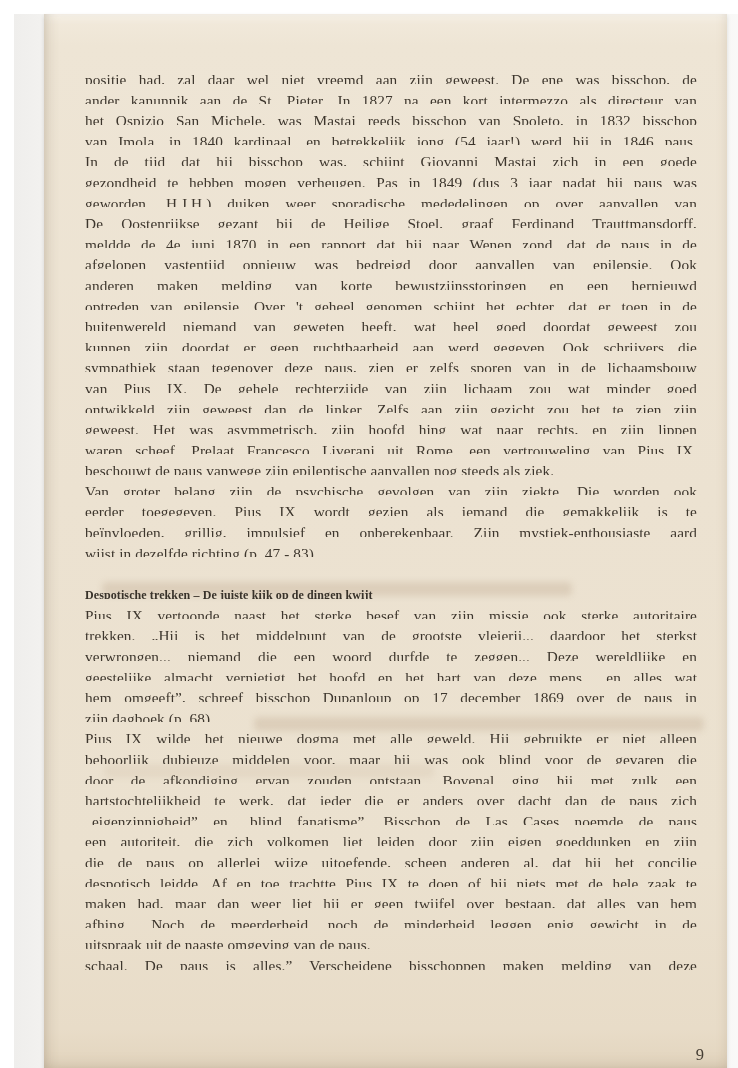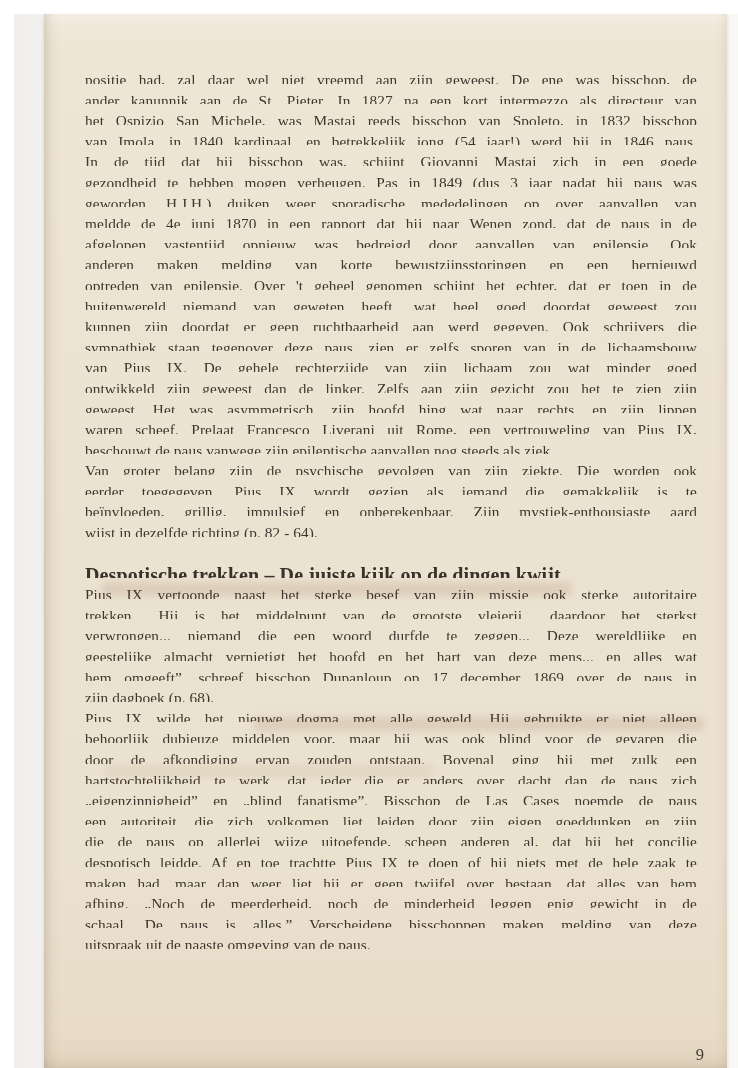--- a/index.html
+++ b/index.html
@@ -46,21 +46,21 @@
   }
   .line.last {
     text-align-last: left;
     text-align: right;
   }
   .heading {
     height: 20.6px;
     line-height: 20.6px;
     margin-top: 21px;
     font-weight: bold;
-    font-size: 20px;
+    font-size: 12px;
     color: #38322a;
     white-space: nowrap;
     overflow: hidden;
   }
   .pagenum {
     position: absolute;
     left: 27px; top: 1024px;
     width: 640px;
     text-align: right;
     font-size: 16.5px;
@@ -88,51 +88,52 @@
     <div class="bleed b2"></div>
     <div class="bleed b3"></div>
     <main class="text">
         <div class="line">positie had, zal daar wel niet vreemd aan zijn geweest. De ene was bisschop, de</div>
         <div class="line">ander kanunnik aan de St. Pieter. In 1827 na een kort intermezzo als directeur van</div>
         <div class="line">het Ospizio San Michele, was Mastai reeds bisschop van Spoleto, in 1832 bisschop</div>
         <div class="line">van Imola, in 1840 kardinaal, en betrekkelijk jong (54 jaar!) werd hij in 1846 paus.</div>
         <div class="line">In de tijd dat hij bisschop was, schijnt Giovanni Mastai zich in een goede</div>
         <div class="line">gezondheid te hebben mogen verheugen. Pas in 1849 (dus 3 jaar nadat hij paus was</div>
         <div class="line">geworden. H.J.H.) duiken weer sporadische mededelingen op over aanvallen van</div>
+        <div class="line">De Oostenrijkse gezant bij de Heilige Stoel, graaf Ferdinand Trauttmansdorff,</div>
         <div class="line">meldde de 4e juni 1870 in een rapport dat hij naar Wenen zond, dat de paus in de</div>
         <div class="line">afgelopen vastentijd opnieuw was bedreigd door aanvallen van epilepsie. Ook</div>
         <div class="line">anderen maken melding van korte bewustzijnsstoringen en een hernieuwd</div>
         <div class="line">optreden van epilepsie. Over 't geheel genomen schijnt het echter, dat er toen in de</div>
         <div class="line">buitenwereld niemand van geweten heeft, wat heel goed doordat geweest zou</div>
         <div class="line">kunnen zijn doordat er geen ruchtbaarheid aan werd gegeven. Ook schrijvers die</div>
         <div class="line">sympathiek staan tegenover deze paus, zien er zelfs sporen van in de lichaamsbouw</div>
         <div class="line">van Pius IX. De gehele rechterzijde van zijn lichaam zou wat minder goed</div>
         <div class="line">ontwikkeld zijn geweest dan de linker. Zelfs aan zijn gezicht zou het te zien zijn</div>
         <div class="line">geweest. Het was asymmetrisch, zijn hoofd hing wat naar rechts, en zijn lippen</div>
         <div class="line">waren scheef. Prelaat Francesco Liverani uit Rome, een vertrouweling van Pius IX,</div>
         <div class="line last">beschouwt de paus vanwege zijn epileptische aanvallen nog steeds als ziek.</div>
         <div class="line">Van groter belang zijn de psychische gevolgen van zijn ziekte. Die worden ook</div>
         <div class="line">eerder toegegeven. Pius IX wordt gezien als iemand die gemakkelijk is te</div>
         <div class="line">beïnvloeden, grillig, impulsief en onberekenbaar. Zijn mystiek-enthousiaste aard</div>
-        <div class="line last">wijst in dezelfde richting (p. 82 - 64).</div>
+        <div class="line last">wijst in dezelfde richting (p. 47 - 83).</div>
         <div class="heading">Despotische trekken – De juiste kijk op de dingen kwijt</div>
         <div class="line">Pius IX vertoonde naast het sterke besef van zijn missie ook sterke autoritaire</div>
         <div class="line">trekken. „Hij is het middelpunt van de grootste vleierij... daardoor het sterkst</div>
         <div class="line">verwrongen... niemand die een woord durfde te zeggen... Deze wereldlijke en</div>
         <div class="line">geestelijke almacht vernietigt het hoofd en het hart van deze mens... en alles wat</div>
         <div class="line">hem omgeeft”, schreef bisschop Dupanloup op 17 december 1869 over de paus in</div>
         <div class="line last">zijn dagboek (p. 68).</div>
         <div class="line">Pius IX wilde het nieuwe dogma met alle geweld. Hij gebruikte er niet alleen</div>
         <div class="line">behoorlijk dubieuze middelen voor, maar hij was ook blind voor de gevaren die</div>
         <div class="line">door de afkondiging ervan zouden ontstaan. Bovenal ging hij met zulk een</div>
         <div class="line">hartstochtelijkheid te werk, dat ieder die er anders over dacht dan de paus zich</div>
         <div class="line">„eigenzinnigheid” en „blind fanatisme”. Bisschop de Las Cases noemde de paus</div>
         <div class="line">een autoriteit, die zich volkomen liet leiden door zijn eigen goeddunken en zijn</div>
         <div class="line">die de paus op allerlei wijze uitoefende, scheen anderen al, dat hij het concilie</div>
         <div class="line">despotisch leidde. Af en toe trachtte Pius IX te doen of hij niets met de hele zaak te</div>
         <div class="line">maken had, maar dan weer liet hij er geen twijfel over bestaan, dat alles van hem</div>
         <div class="line">afhing. „Noch de meerderheid, noch de minderheid leggen enig gewicht in de</div>
+        <div class="line last">uitspraak uit de naaste omgeving van de paus.</div>
         <div class="line">schaal. De paus is alles.” Verscheidene bisschoppen maken melding van deze</div>
-        <div class="line last">uitspraak uit de naaste omgeving van de paus.</div>
       </main>
     <div class="pagenum">9</div>
   </div>
 </div>
 
 </body></html>

